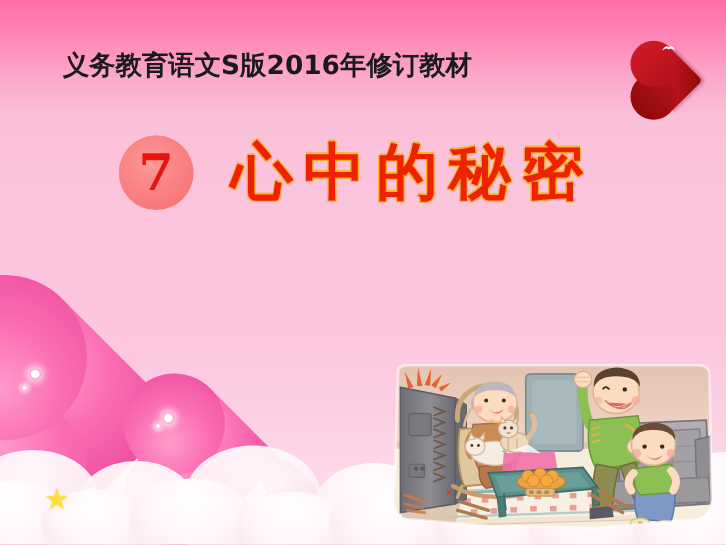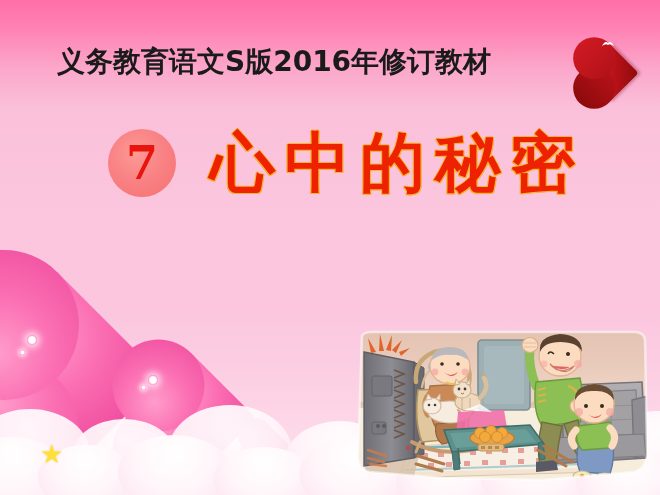--- a/index.html
+++ b/index.html
@@ -98,39 +98,39 @@
   #dark-heart:before{left:-21px;top:0;background:linear-gradient(90deg,#8e0a0a,#b4121a);}
   #dark-heart:after{left:0;top:-21px;background:linear-gradient(0deg,#b4121a,#cf1a22);}
   #emblem-spark{
     position:absolute;left:32px;top:9px;width:12px;height:8px;z-index:3;
   }
 
   
   #subtitle{
     position:absolute;left:57px;top:43px;z-index:12;
     font-family:"DejaVu Sans","Liberation Sans",sans-serif;
-    font-size:28px;font-weight:bold;color:#1a1a1a;
+    font-size:24px;font-weight:bold;color:#1a1a1a;
     letter-spacing:0px;white-space:nowrap;
   }
   #title-row{
     position:absolute;left:108px;top:119px;z-index:12;
     display:flex;align-items:center;
   }
   #num-badge{
     width:68px;height:68px;border-radius:50%;
     background:radial-gradient(circle at 42% 36%,#fd9a95 0%,#f98184 48%,#f5706f 100%);
     display:flex;align-items:center;justify-content:center;
     font-family:"DejaVu Serif","Liberation Serif",serif;
     font-size:46px;font-weight:bold;color:#e8150f;
     line-height:1;
   }
   #title-text{
     margin-left:34px;
     font-family:"DejaVu Serif","Liberation Serif",serif;
-    font-size:65px;font-weight:bold;color:#ee2200;
+    font-size:56px;font-weight:bold;color:#ee2200;
     letter-spacing:10px;white-space:nowrap;
     text-shadow:
       1px 0 0 #f7b733, -1px 0 0 #f7b733,
       0 1px 0 #f7b733, 0 -1px 0 #f7b733,
       1px 1px 0 #f5a623, -1px 1px 0 #f5a623;
   }
   #watermark{
     position:absolute;left:128px;top:291px;z-index:14;
     font-family:"DejaVu Sans","Liberation Sans",sans-serif;
     font-size:28px;font-weight:bold;color:#e8222b;

